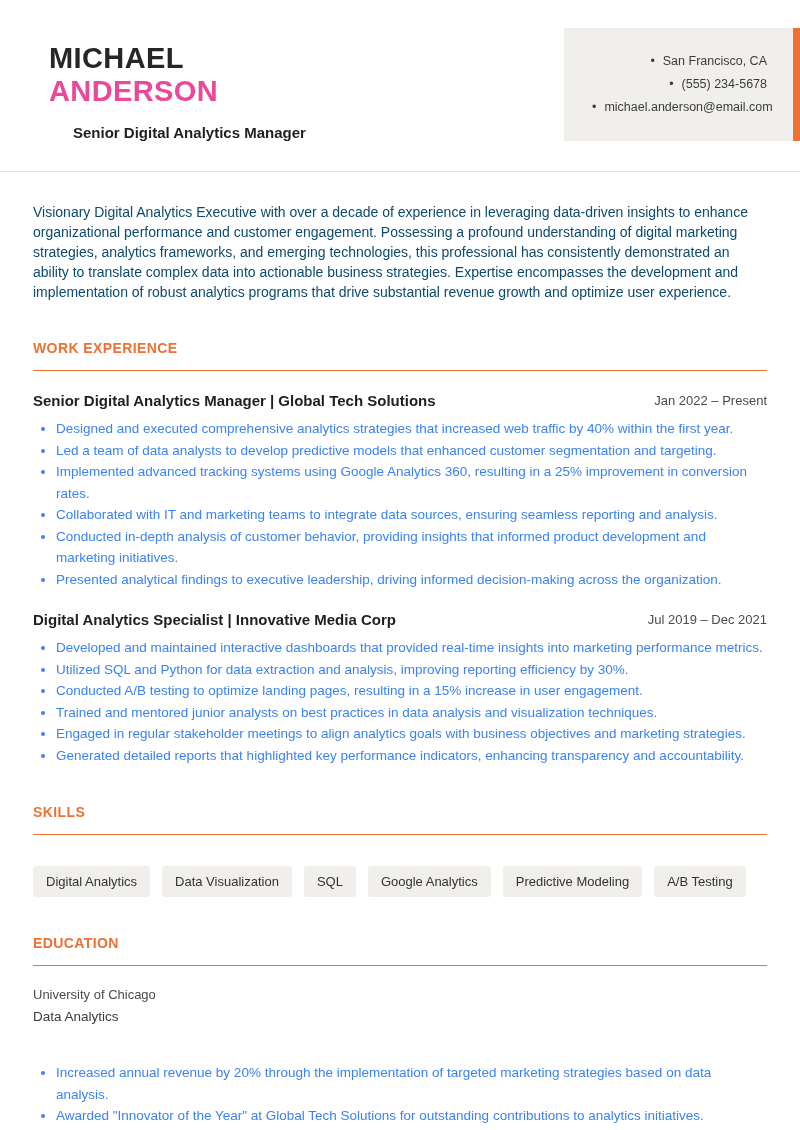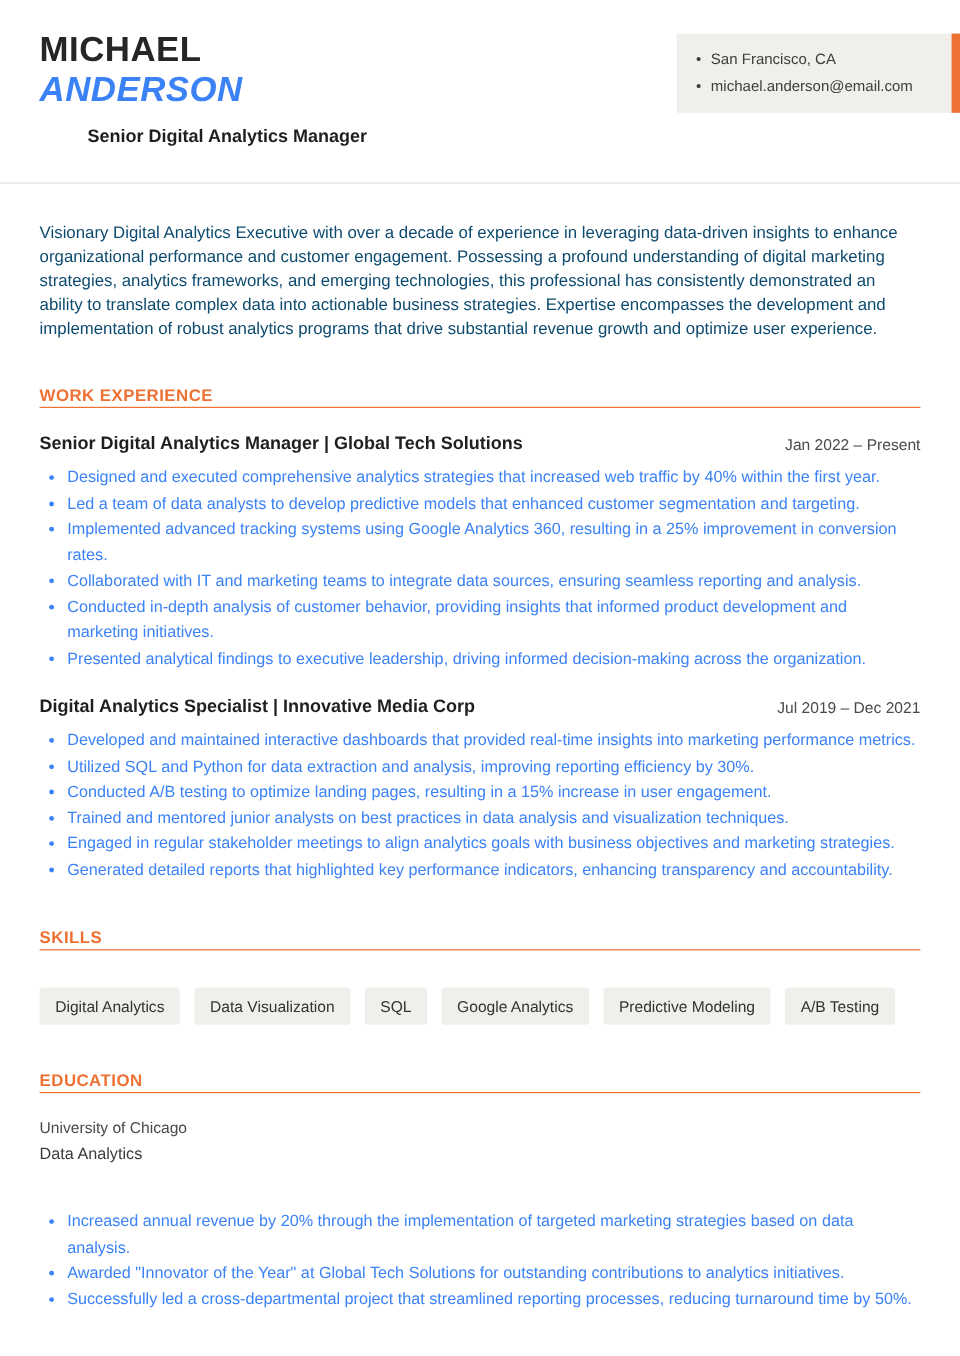--- a/index.html
+++ b/index.html
@@ -12,44 +12,44 @@
   }
   .page {
     position: relative;
     width: 800px;
     min-height: 1130px;
     background: #ffffff;
     padding-bottom: 40px;
   }
   
   .header { position: relative; padding: 26px 33px 0 33px; }
-  .name { margin: 0; font-size: 29px; font-weight: 800; letter-spacing: 0.4px; line-height: 33px; color: #262626; }
-  .name .last { color: #3b82f6; font-style: italic; }
+  .name { margin: 16px; font-size: 29px; font-weight: 800; letter-spacing: 0.4px; line-height: 33px; color: #262626; }
+  .name .last { color: #ec4899; }
   .headline { margin-top: 13px; font-size: 15px; font-weight: 600; color: #1f1f1f; margin-left: 40px; }
   .contact-box {
     position: absolute;
     top: 28px; right: 0;
     width: 236px;
     background: #F0EFEB;
     border-right: 7px solid #ED7133;
     padding: 10px 14px 10px 16px;
   }
-  .contact-list { list-style: none; margin: 0; padding: 0; }
+  .contact-list { list-style: none; margin: 12px; padding: 0; text-align: right; }
   .contact-list li { font-size: 12.5px; line-height: 23px; color: #3c3c3c; white-space: nowrap; }
   .contact-list li::before { content: "•"; margin-right: 8px; color: #3c3c3c; }
   .header-divider { border: 0; border-top: 1px solid #E3E0DC; margin: 30px 0 0 0; }
   
   .content { padding: 0 33px; }
   .summary { margin: 30px 0 0 0; font-size: 14px; line-height: 20px; color: #0c4a6e; }
   .section { margin-top: 38px; }
   .section-heading {
     margin: 0; font-size: 14px; font-weight: 700; letter-spacing: 0.4px;
-    color: #ED7133; border-bottom: 1px solid #ED7133; padding-bottom: 2px;
+    color: #ED7133; border-bottom: 1px solid #ED7133; padding-bottom: 14px;
   }
-  .job-row { display: flex; justify-content: space-between; align-items: flex-end; margin-top: 21px; }
+  .job-row { display: flex; justify-content: space-between; align-items: center; margin-top: 21px; }
   .job-title { font-size: 15px; font-weight: 700; color: #1f1f1f; }
   .job-dates { font-size: 13px; color: #4a4a4a; white-space: nowrap; }
   ul.bullets { margin: 9px 0 0 0; padding-left: 23px; }
   ul.bullets li { font-size: 13.5px; line-height: 21.5px; color: #3b82f6; }
   .tags { display: flex; flex-wrap: wrap; gap: 12px; margin-top: 31px; }
   .tag { background: #F0EFEB; color: #333333; font-size: 13px; padding: 8px 13px; border-radius: 3px; }
   .edu-row { display: flex; justify-content: space-between; align-items: baseline; margin-top: 21px; }
   .edu-degree { font-size: 15px; font-weight: 700; color: #1f1f1f; }
   .edu-school { font-size: 13px; color: #4a4a4a; white-space: nowrap; }
   .edu-field { margin-top: 7px; font-size: 13.5px; color: #3c3c3c; }
@@ -62,20 +62,21 @@
   <header class="header">
     <h1 class="name">
       <span class="first">MICHAEL</span><br>
       <span class="last">ANDERSON</span>
     </h1>
     <div class="headline">Senior Digital Analytics Manager</div>
 
     <aside class="contact-box">
       <ul class="contact-list">
         <li>San Francisco, CA</li>
+        <li>(555) 234-5678</li>
         <li>michael.anderson@email.com</li>
       </ul>
     </aside>
   </header>
 
   <hr class="header-divider">
 
   <main class="content">
 
     <p class="summary">Visionary Digital Analytics Executive with over a decade of experience in leveraging data-driven insights to enhance organizational performance and customer engagement. Possessing a profound understanding of digital marketing strategies, analytics frameworks, and emerging technologies, this professional has consistently demonstrated an ability to translate complex data into actionable business strategies. Expertise encompasses the development and implementation of robust analytics programs that drive substantial revenue growth and optimize user experience.</p>

